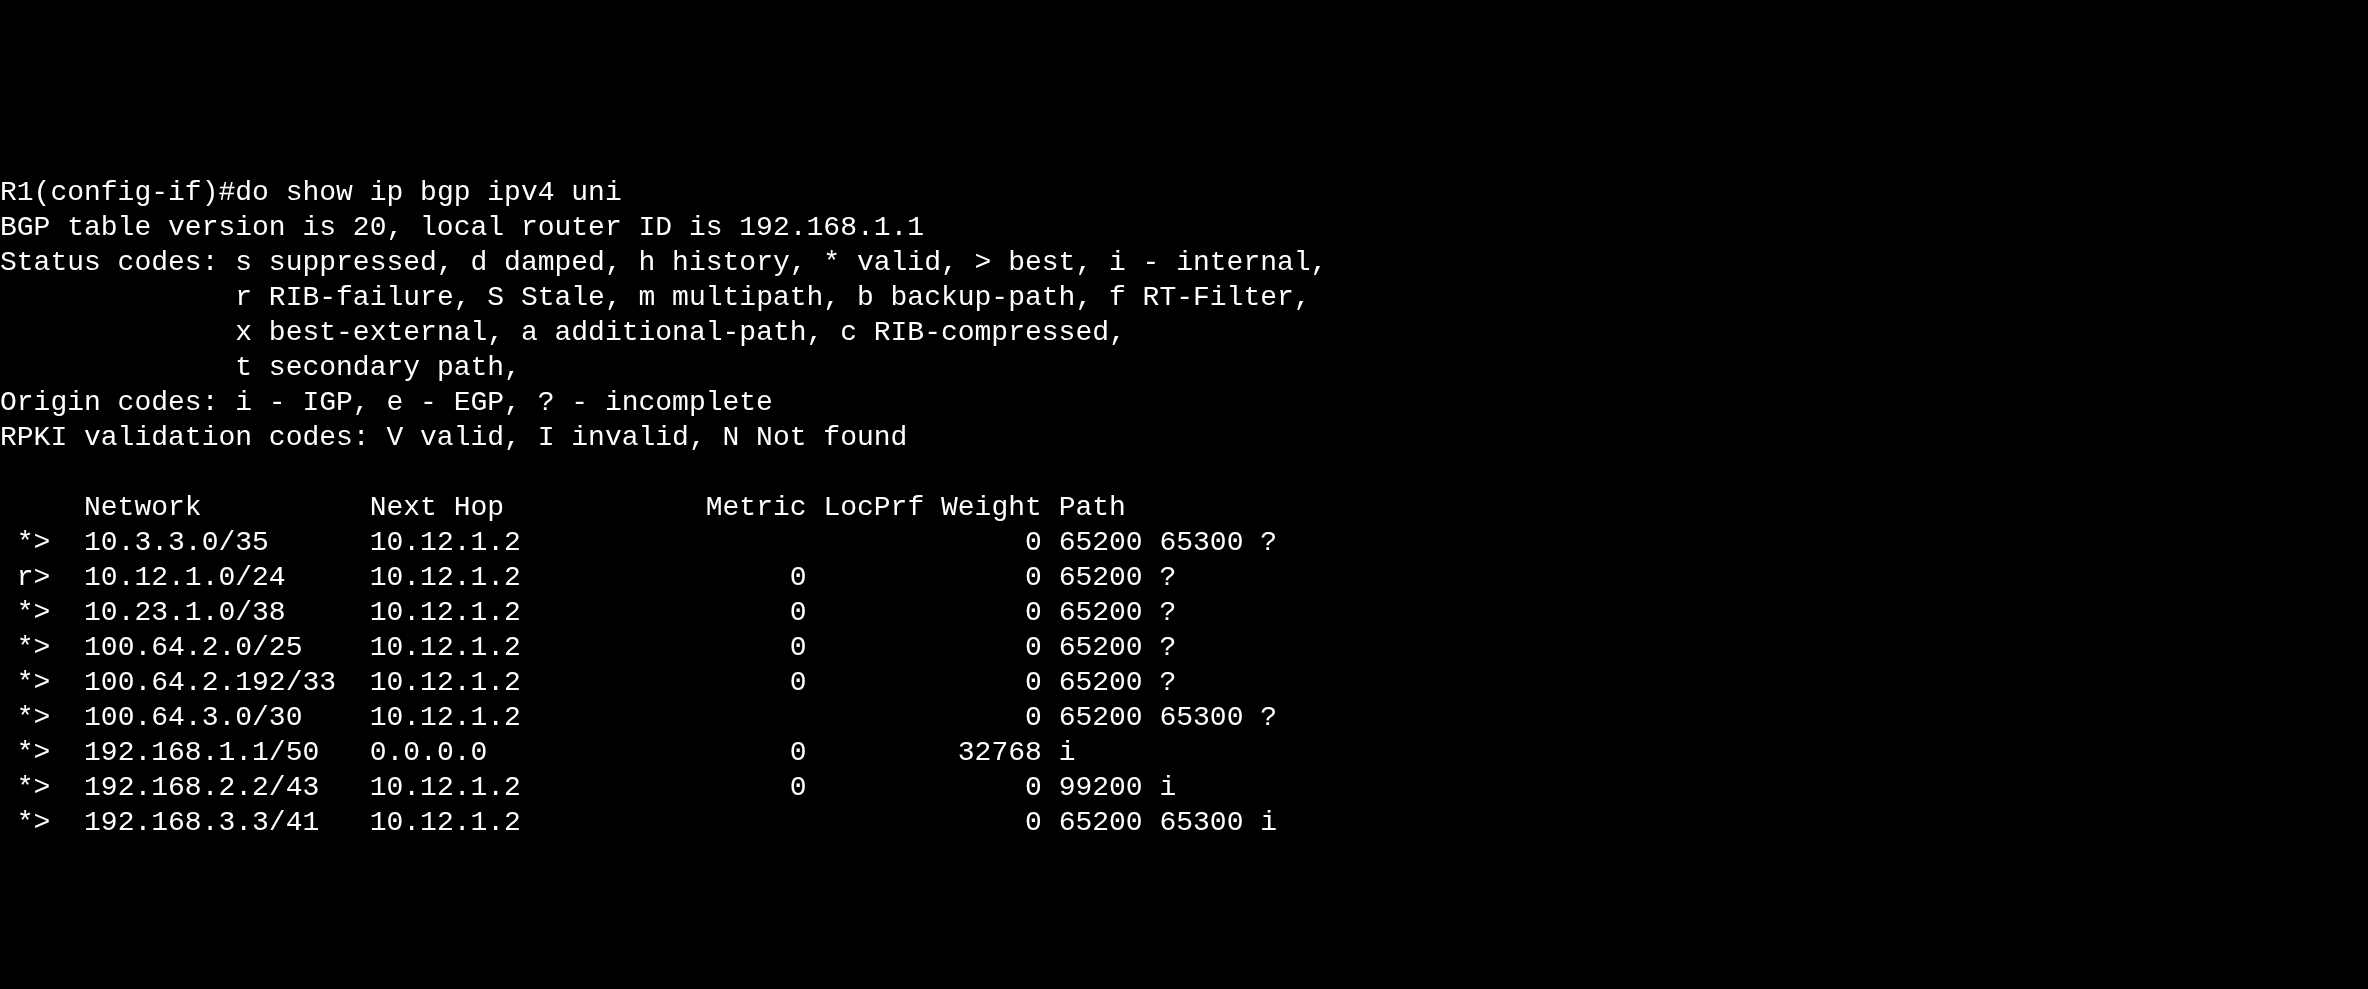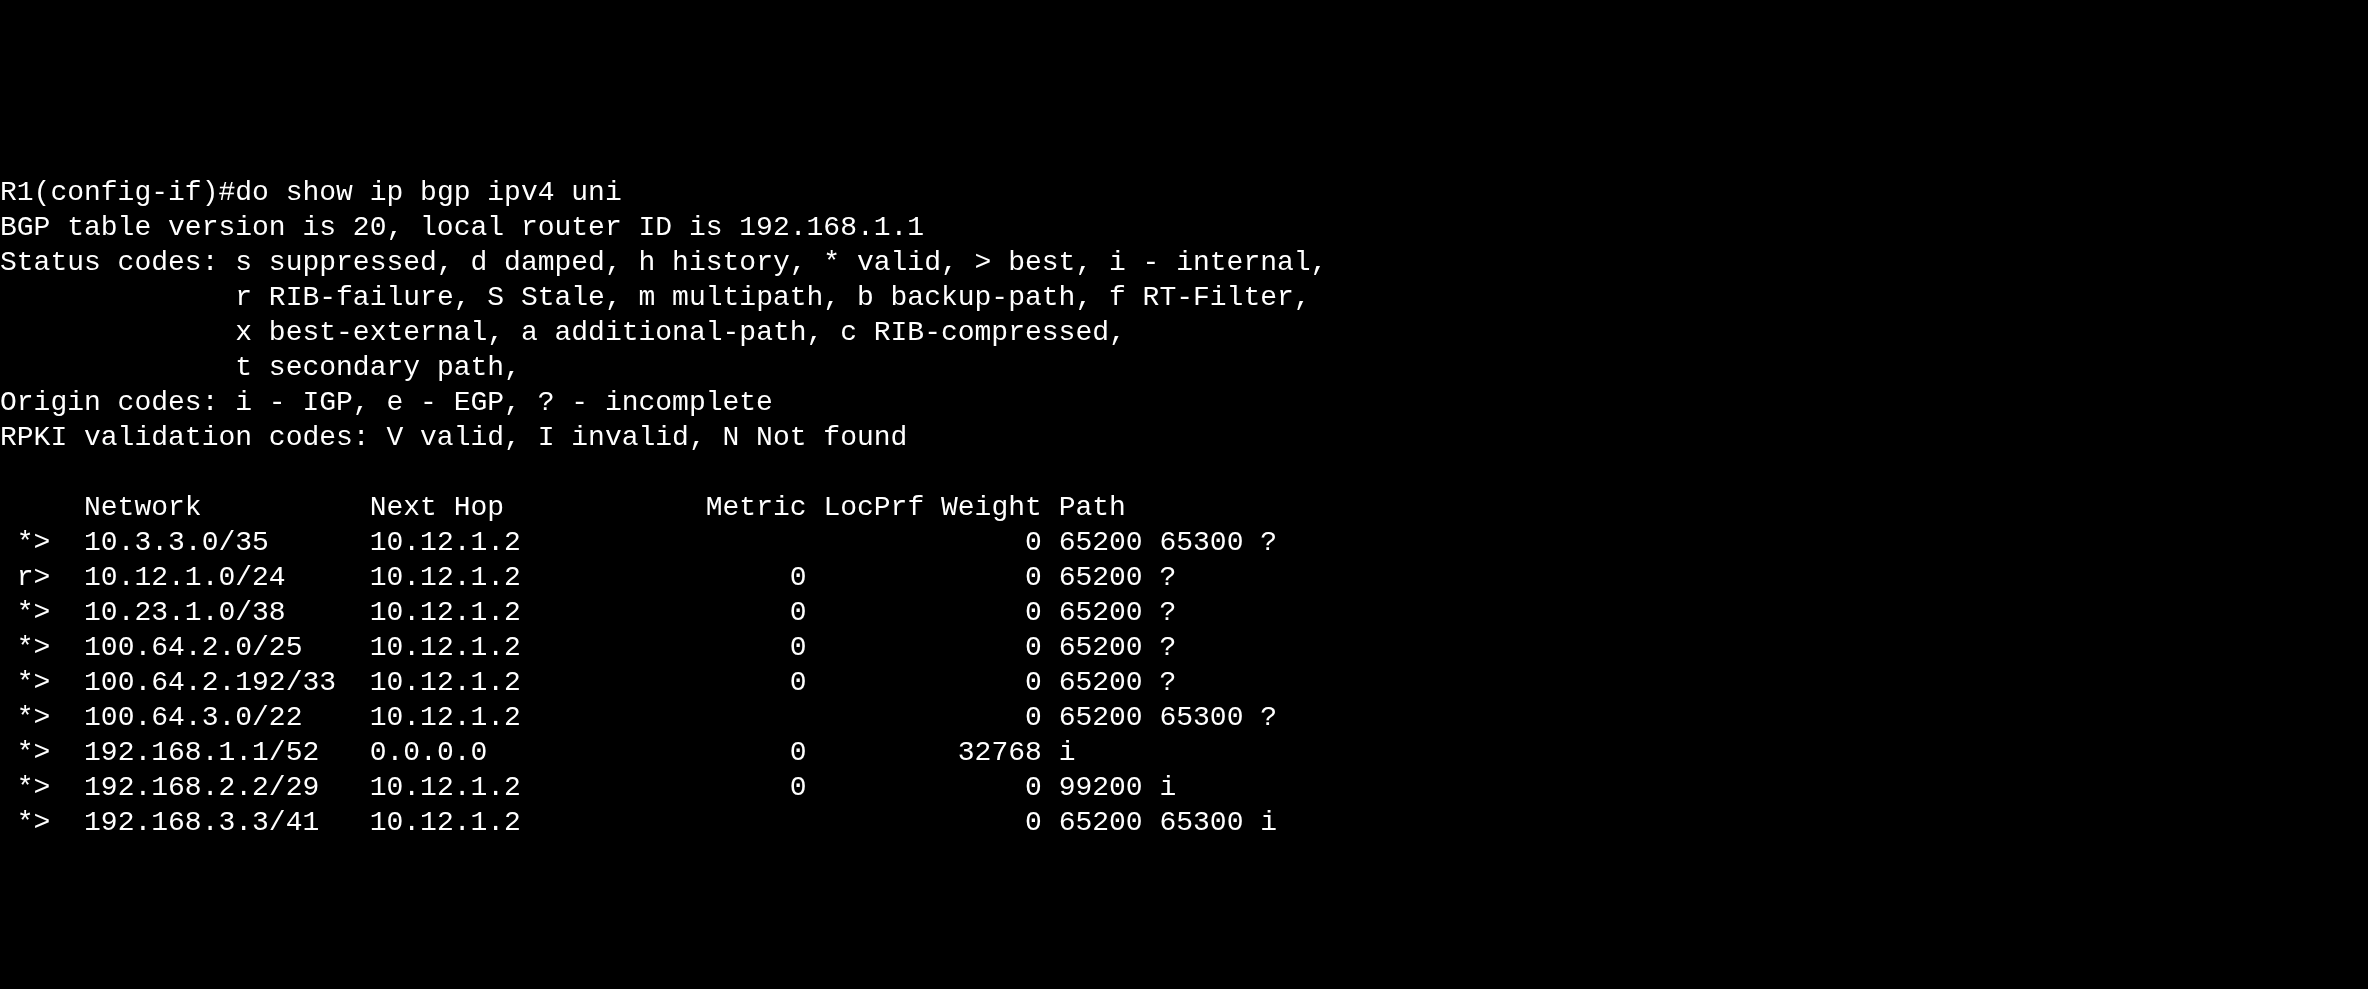--- a/index.html
+++ b/index.html
@@ -32,19 +32,19 @@
               <span>t secondary path,</span>
 <span>Origin codes: i - IGP, e - EGP, ? - incomplete</span>
 <span>RPKI validation codes: V valid, I invalid, N Not found</span>
 
      <span>Network</span>          <span>Next Hop</span>            <span>Metric</span> <span>LocPrf</span> <span>Weight</span> <span>Path</span>
 <div id="routes-container"><span><span> *&gt;</span>  <span>10.3.3.0/35      </span><span>10.12.1.2           </span><span>      </span><span>       </span><span>      0</span> <span>65200 65300 ?</span></span>
 <span><span> r&gt;</span>  <span>10.12.1.0/24     </span><span>10.12.1.2           </span><span>     0</span><span>       </span><span>      0</span> <span>65200 ?</span></span>
 <span><span> *&gt;</span>  <span>10.23.1.0/38     </span><span>10.12.1.2           </span><span>     0</span><span>       </span><span>      0</span> <span>65200 ?</span></span>
 <span><span> *&gt;</span>  <span>100.64.2.0/25    </span><span>10.12.1.2           </span><span>     0</span><span>       </span><span>      0</span> <span>65200 ?</span></span>
 <span><span> *&gt;</span>  <span>100.64.2.192/33  </span><span>10.12.1.2           </span><span>     0</span><span>       </span><span>      0</span> <span>65200 ?</span></span>
-<span><span> *&gt;</span>  <span>100.64.3.0/22    </span><span>10.12.1.2           </span><span>      </span><span>       </span><span>      0</span> <span>65200 65300 ?</span></span>
-<span><span> *&gt;</span>  <span>192.168.1.1/52   </span><span>0.0.0.0             </span><span>     0</span><span>       </span><span>  32768</span> <span>i</span></span>
-<span><span> *&gt;</span>  <span>192.168.2.2/29   </span><span>10.12.1.2           </span><span>     0</span><span>       </span><span>      0</span> <span>99200 i</span></span>
+<span><span> *&gt;</span>  <span>100.64.3.0/30    </span><span>10.12.1.2           </span><span>      </span><span>       </span><span>      0</span> <span>65200 65300 ?</span></span>
+<span><span> *&gt;</span>  <span>192.168.1.1/50   </span><span>0.0.0.0             </span><span>     0</span><span>       </span><span>  32768</span> <span>i</span></span>
+<span><span> *&gt;</span>  <span>192.168.2.2/43   </span><span>10.12.1.2           </span><span>     0</span><span>       </span><span>      0</span> <span>99200 i</span></span>
 <span><span> *&gt;</span>  <span>192.168.3.3/41   </span><span>10.12.1.2           </span><span>      </span><span>       </span><span>      0</span> <span>65200 65300 i</span></span></div></div>
 
 
 
 
 </body></html>

